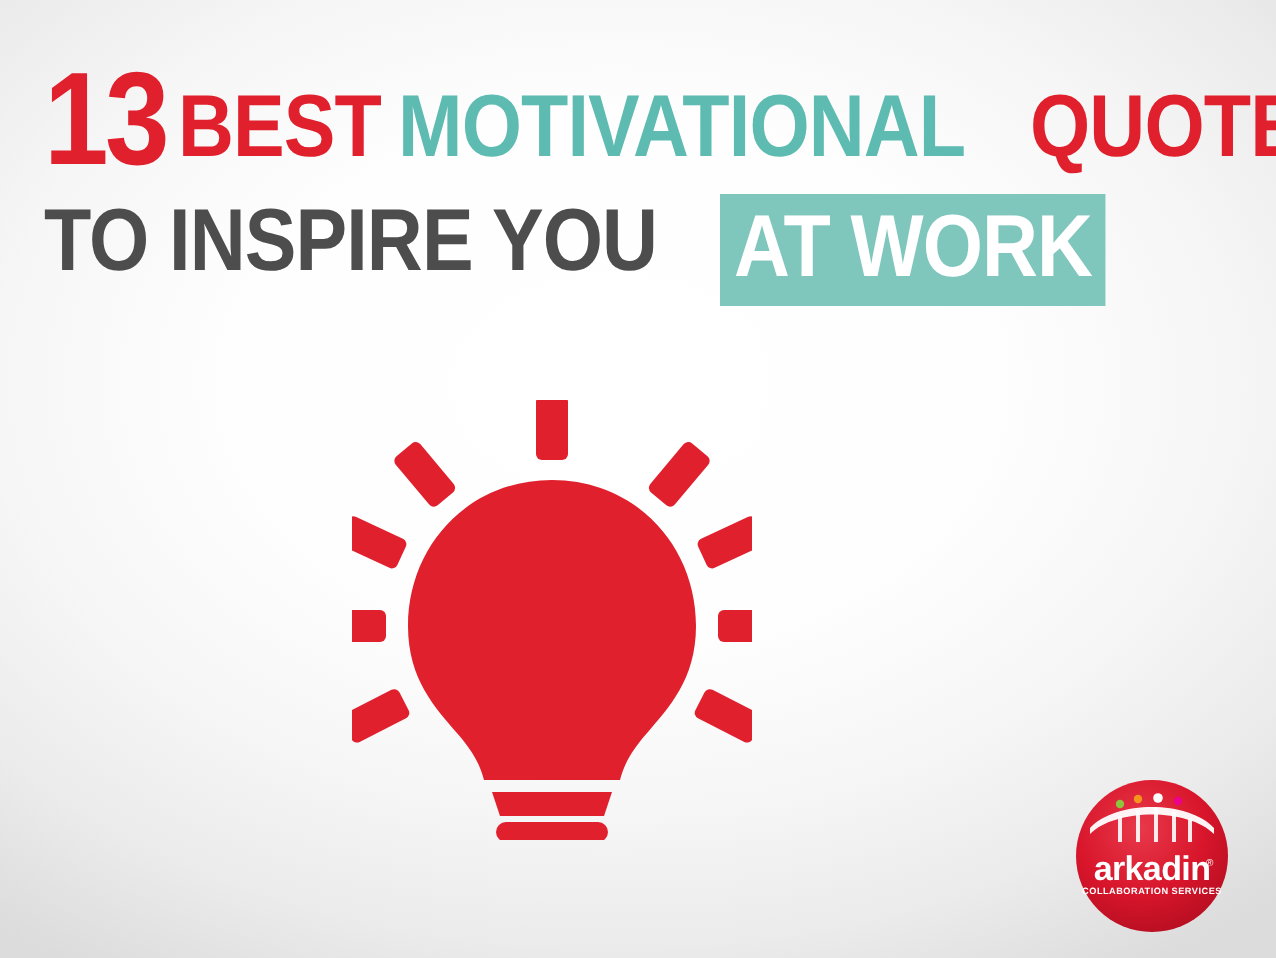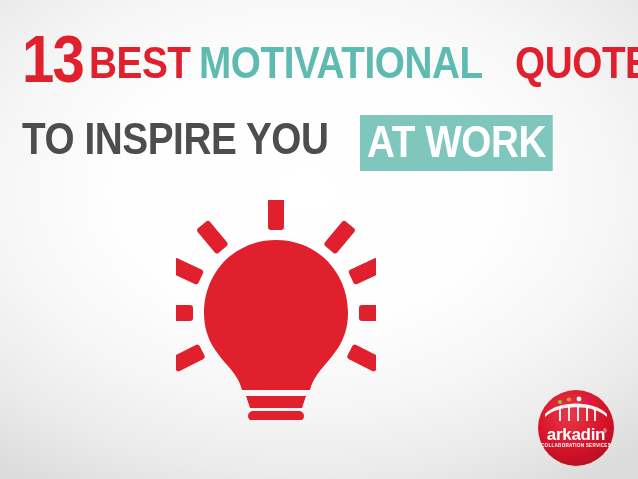--- a/index.html
+++ b/index.html
@@ -36,21 +36,21 @@
     font-weight: bold;
     font-family: "Liberation Sans Narrow", "Liberation Sans", sans-serif;
   }
 
   .line1 {
     height: 62px;
   }
 
   .line2 {
     height: 56px;
-    margin-top: 28px;
+    margin-top: 10px;
   }
 
   .word {
     display: inline-block;
     vertical-align: baseline;
     font-weight: bold;
     letter-spacing: -0.5px;
     transform: scaleX(0.88);
     transform-origin: left bottom;
   }

